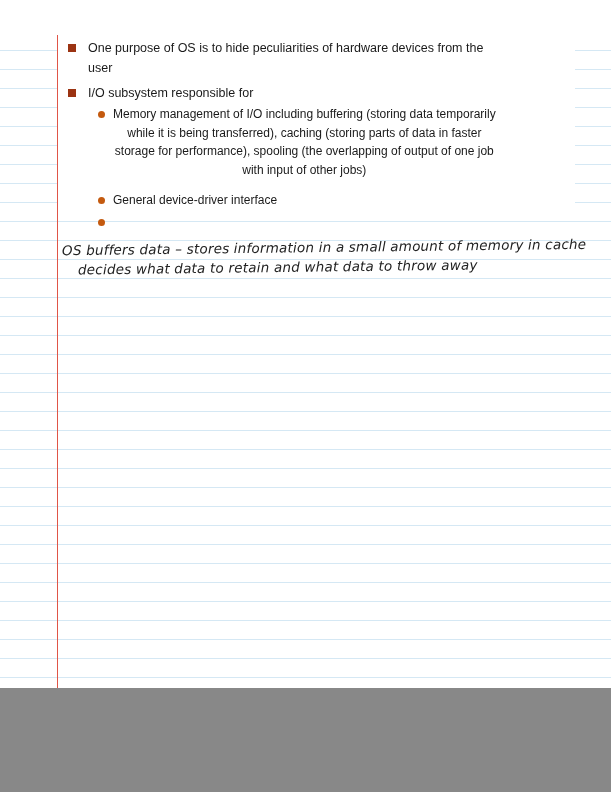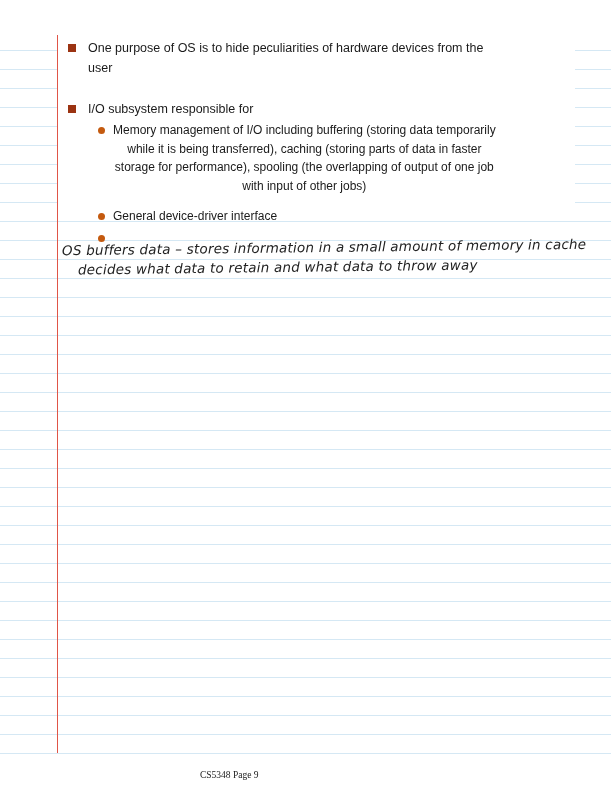--- a/index.html
+++ b/index.html
@@ -1,18 +1,18 @@
 <!DOCTYPE html>
 <html><head>
 <meta charset="utf-8">
 <style>
   html,body { margin:0; padding:0; background:#888; }
   .page {
     position:relative;
-    width:611px; height:792px;
+    width:611px; height:688px;
     margin:0 auto;
     background:#ffffff;
     font-family:"Liberation Sans", sans-serif;
     overflow:hidden;
     text-decoration:underline;
   }
   
   .rules {
     position:absolute; left:0; top:50px; width:611px; height:704px;
     background:repeating-linear-gradient(to bottom, #d5e8f4 0 1px, transparent 1px 19px);
@@ -36,21 +36,21 @@
   .item.l1 .bullet {
     flex:0 0 auto; width:8px; height:8px; margin:6px 12px 0 0;
     background:#9b3312;
   }
   .item.l2 { margin:0 0 0 40px; font-size:12px; line-height:18.5px;text-align:center; }
   .item.l2 .bullet {
     flex:0 0 auto; width:7px; height:7px; margin:5.5px 8px 0 0;
     border-radius:50%;
     background:#c45a0f;
   }
-  .item.i2 { margin-top:21px; }
+  .item.i2 { margin-top:5px; }
   .item.i3 { margin-top:2px; }
   .item.i4 { margin-top:12px; }
   .item.i5 { margin-top:4px; }
   .txt { white-space:pre-line; }
   
   .hand {
     position:absolute;
     z-index:2;
     color:#222222;
     font-family:"DejaVu Sans", sans-serif;

